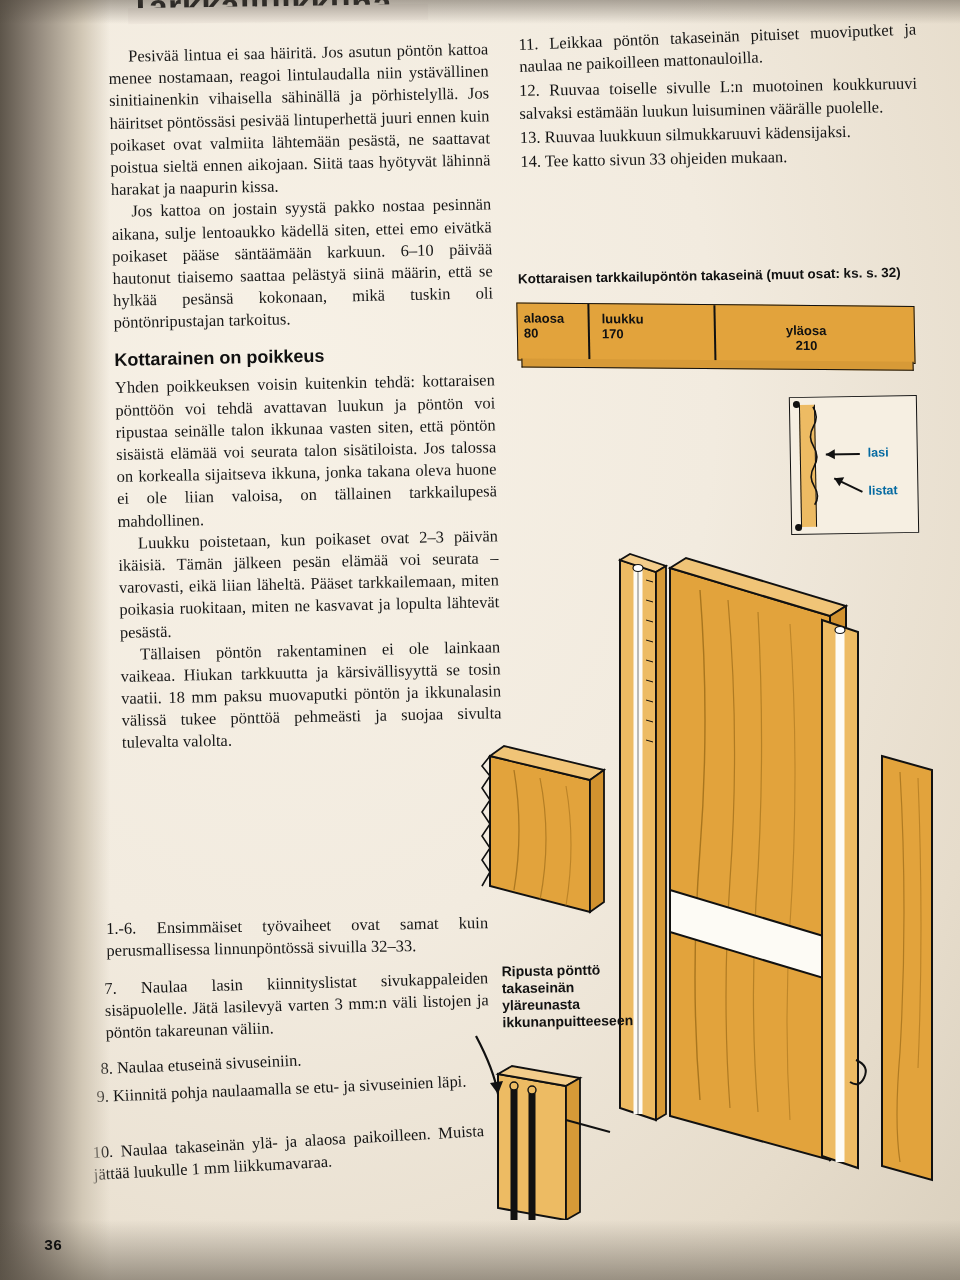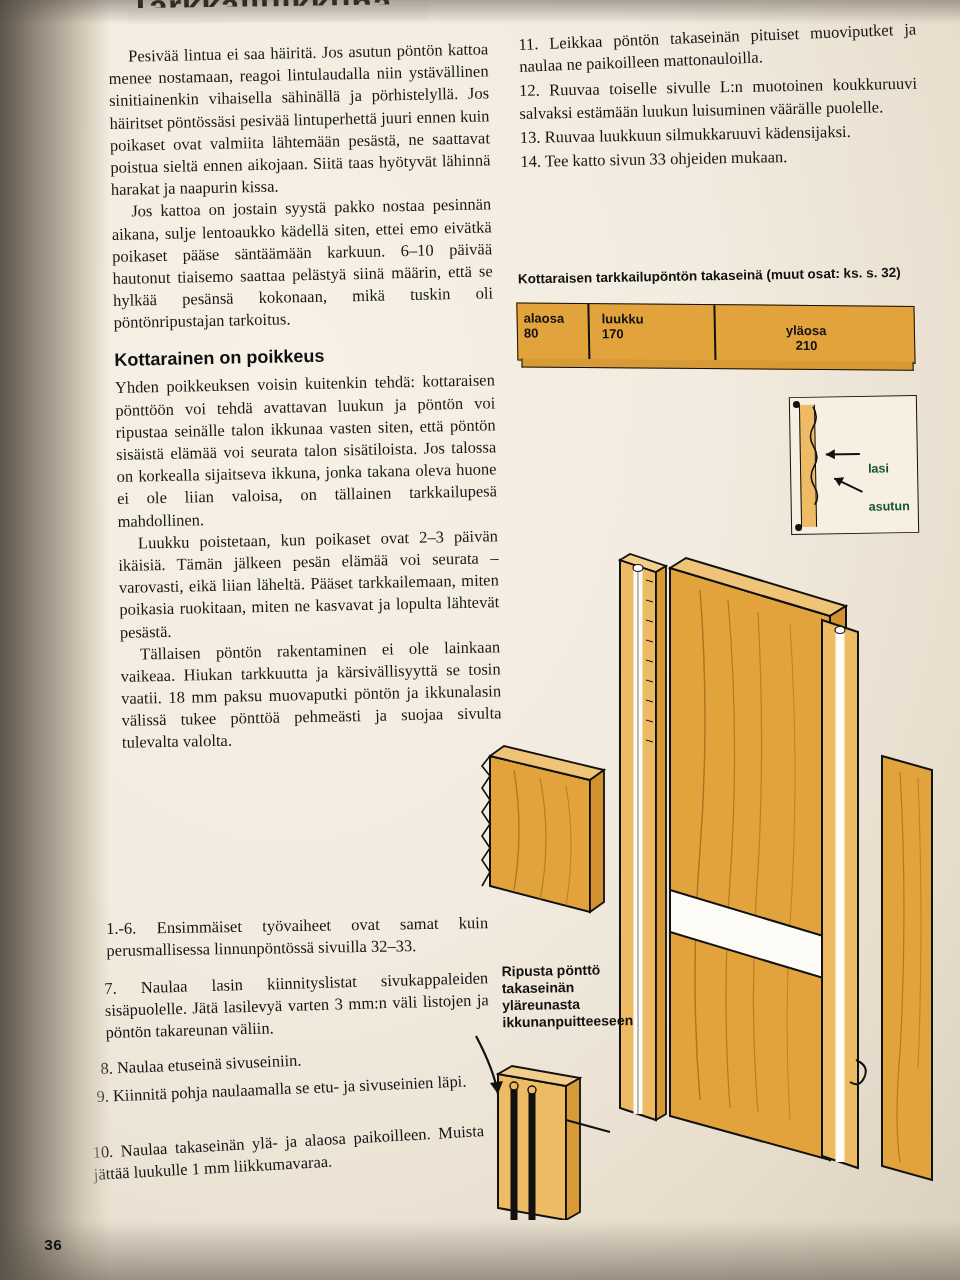--- a/index.html
+++ b/index.html
@@ -180,22 +180,21 @@
     position: absolute;
     width: 7px; height: 7px;
     background: #111;
     border-radius: 50%;
   }
   .glass-label {
     position: absolute;
     font-family: "Liberation Sans", sans-serif;
     font-size: 12.5px;
     font-weight: bold;
-    color: #14532d;
-    margin-top: 16px;
+    color: #0369a1;
   }
 
   
   .assembly {
     position: absolute;
     left: 470px; top: 520px;
     width: 470px; height: 700px;
   }
 
   .hint-text {
@@ -288,21 +287,21 @@
     <div class="nail" style="left:4px; top:4px;"></div>
     <div class="nail" style="left:4px; bottom:4px;"></div>
     <svg width="128" height="138" style="position:absolute; left:0; top:0;">
       <path d="M70 58 L36 58" stroke="#111" stroke-width="2" fill="none"></path>
       <path d="M36 58 l9 -5 l0 10 z" fill="#111"></path>
       <path d="M72 96 L44 82" stroke="#111" stroke-width="2" fill="none"></path>
       <path d="M44 82 l10 -1 l-5 9 z" fill="#111"></path>
       <path d="M24 10 q6 10 0 20 q-6 10 0 20 q6 10 0 20 q-6 10 0 20 q6 10 0 18" stroke="#111" stroke-width="1.6" fill="none"></path>
     </svg>
     <div class="glass-label" style="left:78px; top:50px;">lasi</div>
-    <div class="glass-label" style="left:78px; top:88px;">asutun</div>
+    <div class="glass-label" style="left:78px; top:88px;">listat</div>
   </div>
 
   <div class="assembly">
     <svg width="470" height="700" viewBox="0 0 470 700">
 
       <polygon points="200,48 360,96 360,640 200,596" fill="#e2a33c" stroke="#111" stroke-width="2"></polygon>
 
       <polygon points="200,48 216,38 376,86 360,96" fill="#f0c477" stroke="#111" stroke-width="2"></polygon>
       <polygon points="360,96 376,86 376,630 360,640" fill="#d2922f" stroke="#111" stroke-width="2"></polygon>
 

